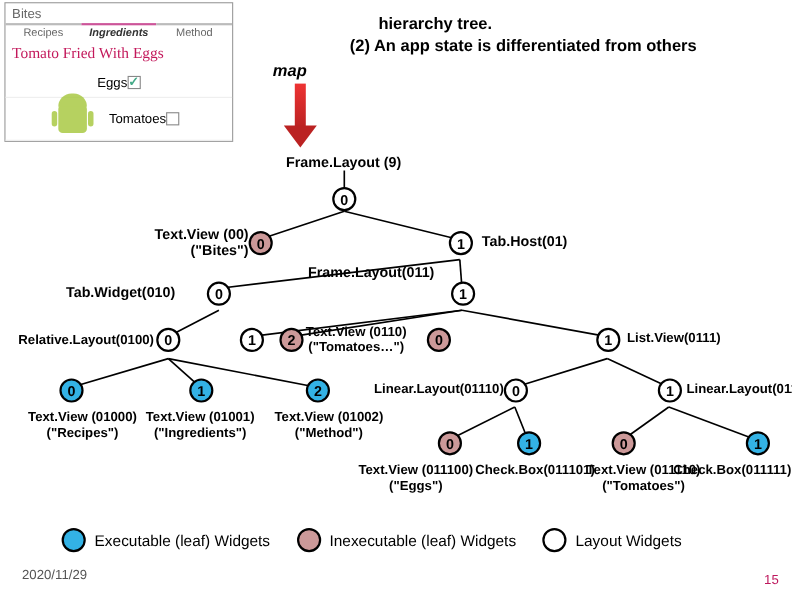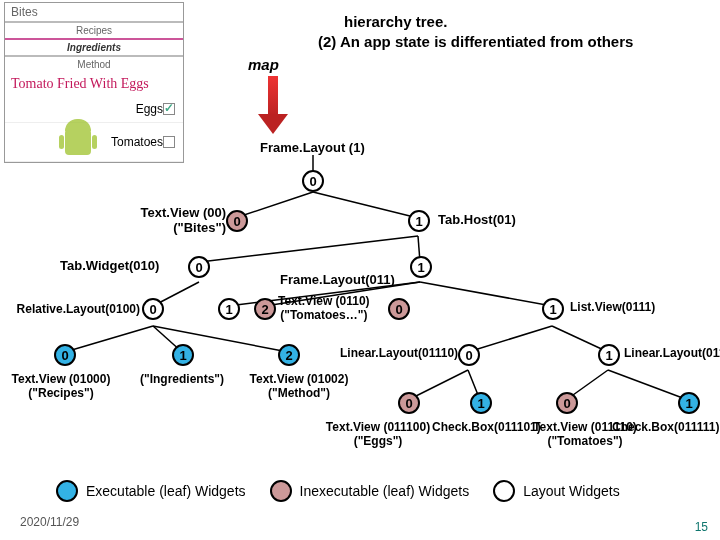--- a/index.html
+++ b/index.html
@@ -1,25 +1,25 @@
 <!DOCTYPE html>
 <html><head>
 <meta charset="utf-8">
 <style>
   * { margin: 0; padding: 0; box-sizing: border-box; }
   body { width: 720px; height: 540px; font-family: Arial, sans-serif; background: white; position: relative; overflow: hidden; }
   
   
-  .mockup { position: absolute; left: 4px; top: 2px; width: 180px; border: 1px solid #999; background: #fff; }
+  .mockup { position: absolute; left: 4px; top: 2px; width: 208px; border: 1px solid #999; background: #fff; }
   .mockup-title { color: #666; font-size: 12px; padding: 2px 6px; }
-  .mockup-tabs { display: flex; font-size: 10px; color: #666; flex-direction: column; }
+  .mockup-tabs { display: flex; font-size: 10px; color: #666; }
   .mockup-tabs span { flex: 1; text-align: center; padding: 2px 0; border-top: 2px solid #bbb; }
   .mockup-tabs .active { color: #333; font-weight: bold; border-top-color: #c59; font-style: italic; }
   .mockup-recipe { font-family: cursive; color: #c3185b; font-size: 14px; padding: 4px 6px; }
-  .mockup-item { display: flex; align-items: center; justify-content: flex-end; padding: 6px 8px; border-bottom: 1px solid #eee; font-size: 12px; }
+  .mockup-item { display: flex; align-items: center; justify-content: center; padding: 6px 8px; border-bottom: 1px solid #eee; font-size: 12px; }
   .droid { width: 26px; height: 26px; background: #a4c639; border-radius: 4px; display: inline-block; position: relative; opacity: .8; }
   .droid::before, .droid::after { content: ""; position: absolute; background: #a4c639; width: 5px; height: 14px; border-radius: 3px; top: 6px; }
   .droid::before { left: -6px; } .droid::after { right: -6px; }
   .drohead { position: absolute; left: 0; right: 0; top: -10px; height: 12px; background: #a4c639; border-radius: 12px 12px 0 0; }
   .chk { width: 12px; height: 12px; border: 1px solid #888; display: inline-block; position: relative; }
   .chk.on::after { content: "✓"; position: absolute; top: -3px; left: 0; font-size: 12px; color: #4a8; font-weight: bold; }
 
   
   .maplabel { position: absolute; left: 248px; top: 56px; font-size: 15px; font-style: italic; font-weight: bold; }
   .arrow-shaft { position: absolute; left: 268px; top: 76px; width: 10px; height: 40px; background: linear-gradient(to bottom,#e33,#b22); }
@@ -38,21 +38,21 @@
   svg.edges { position: absolute; left: 0; top: 0; width: 720px; height: 540px; pointer-events: none; }
   svg.edges line { stroke: #000; stroke-width: 1.5; }
 
   
   .legend { position: absolute; left: 56px; top: 480px; display: flex; align-items: center; gap: 8px; font-size: 14px; }
   .legcircle { width: 22px; height: 22px; border: 2px solid #000; border-radius: 50%; display: inline-block; }
   .legcircle.exec { background: #33b2e5; }
   .legcircle.inexec { background: #c99; }
   .legcircle.layout { background: #fff; }
   .footer-date { position: absolute; left: 20px; bottom: 11px; font-size: 12px; color: #555; }
-  .footer-page { position: absolute; right: 12px; bottom: 6px; font-size: 12px; color: #0f766e; }
+  .footer-page { position: absolute; right: 12px; bottom: 6px; font-size: 12px; color: #be185d; }
 </style>
 </head>
 <body>
 
 <div class="mockup">
   <div class="mockup-title">Bites</div>
   <div class="mockup-tabs">
     <span>Recipes</span>
     <span class="active">Ingredients</span>
     <span>Method</span>
@@ -105,63 +105,64 @@
   <line x1="552" y1="326" x2="468" y2="352"></line>
   <line x1="552" y1="326" x2="608" y2="352"></line>
 
   <line x1="468" y1="370" x2="408" y2="400"></line>
   <line x1="468" y1="370" x2="480" y2="400"></line>
 
   <line x1="608" y1="370" x2="566" y2="400"></line>
   <line x1="608" y1="370" x2="688" y2="400"></line>
 </svg>
 
-<div class="tnode" style="left:260px; top:140px">Frame.Layout (1)</div>
+<div class="tnode" style="left:260px; top:140px">Frame.Layout (9)</div>
 <div class="circ" style="left:302px; top:170px">
     <span>0</span>
   </div>
 
 <div class="tnode" style="left:130px; top:205px; text-align:right; width:96px">
   <div>Text.View (00)</div>
   <div>("Bites")</div>
 </div>
 <div class="circ inexec" style="left:226px; top:210px">0</div>
 
 <div class="circ" style="left:408px; top:210px">1</div>
 <div class="tnode" style="left:438px; top:212px">Tab.Host(01)</div>
 
 <div class="tnode" style="left:60px; top:258px">Tab.Widget(010)</div>
 <div class="circ" style="left:188px; top:256px">0</div>
 
-<div class="tnode" style="left:280px; top:272px">Frame.Layout(011)</div>
+<div class="tnode" style="left:280px; top:240px">Frame.Layout(011)</div>
 <div class="circ" style="left:410px; top:256px">1</div>
 
 <div class="tnode sm" style="left:0px; top:302px; width:140px; text-align:right">Relative.Layout(0100)</div>
 <div class="circ" style="left:142px; top:298px">0</div>
 
 <div class="circ" style="left:218px; top:298px">1</div>
 <div class="circ inexec" style="left:254px; top:298px">2</div>
 <div class="tnode sm" style="left:278px; top:294px">
   <div>Text.View (0110)</div>
   <div>("Tomatoes…")</div>
 </div>
 <div class="circ inexec" style="left:388px; top:298px">0</div>
 
 <div class="circ" style="left:542px; top:298px">1</div>
 <div class="tnode sm" style="left:570px; top:300px">List.View(0111)</div>
 
 <div class="circ exec" style="left:54px; top:344px">0</div>
 <div class="circ exec" style="left:172px; top:344px">1</div>
 <div class="circ exec" style="left:278px; top:344px">2</div>
 
-<div class="tnode sm" style="left:6px; top:372px; width:110px">
+<div class="tnode sm" style="left:20px; top:372px; width:110px">
   <div>Text.View (01000)</div>
   <div>("Recipes")</div>
 </div>
 <div class="tnode sm" style="left:122px; top:372px; width:120px">
+  <div>Text.View (01001)</div>
   <div>("Ingredients")</div>
 </div>
 <div class="tnode sm" style="left:240px; top:372px; width:118px">
   <div>Text.View (01002)</div>
   <div>("Method")</div>
 </div>
 
 <div class="circ" style="left:458px; top:344px">0</div>
 <div class="tnode sm" style="left:340px; top:346px; width:116px; text-align:right">Linear.Layout(01110)</div>
 

